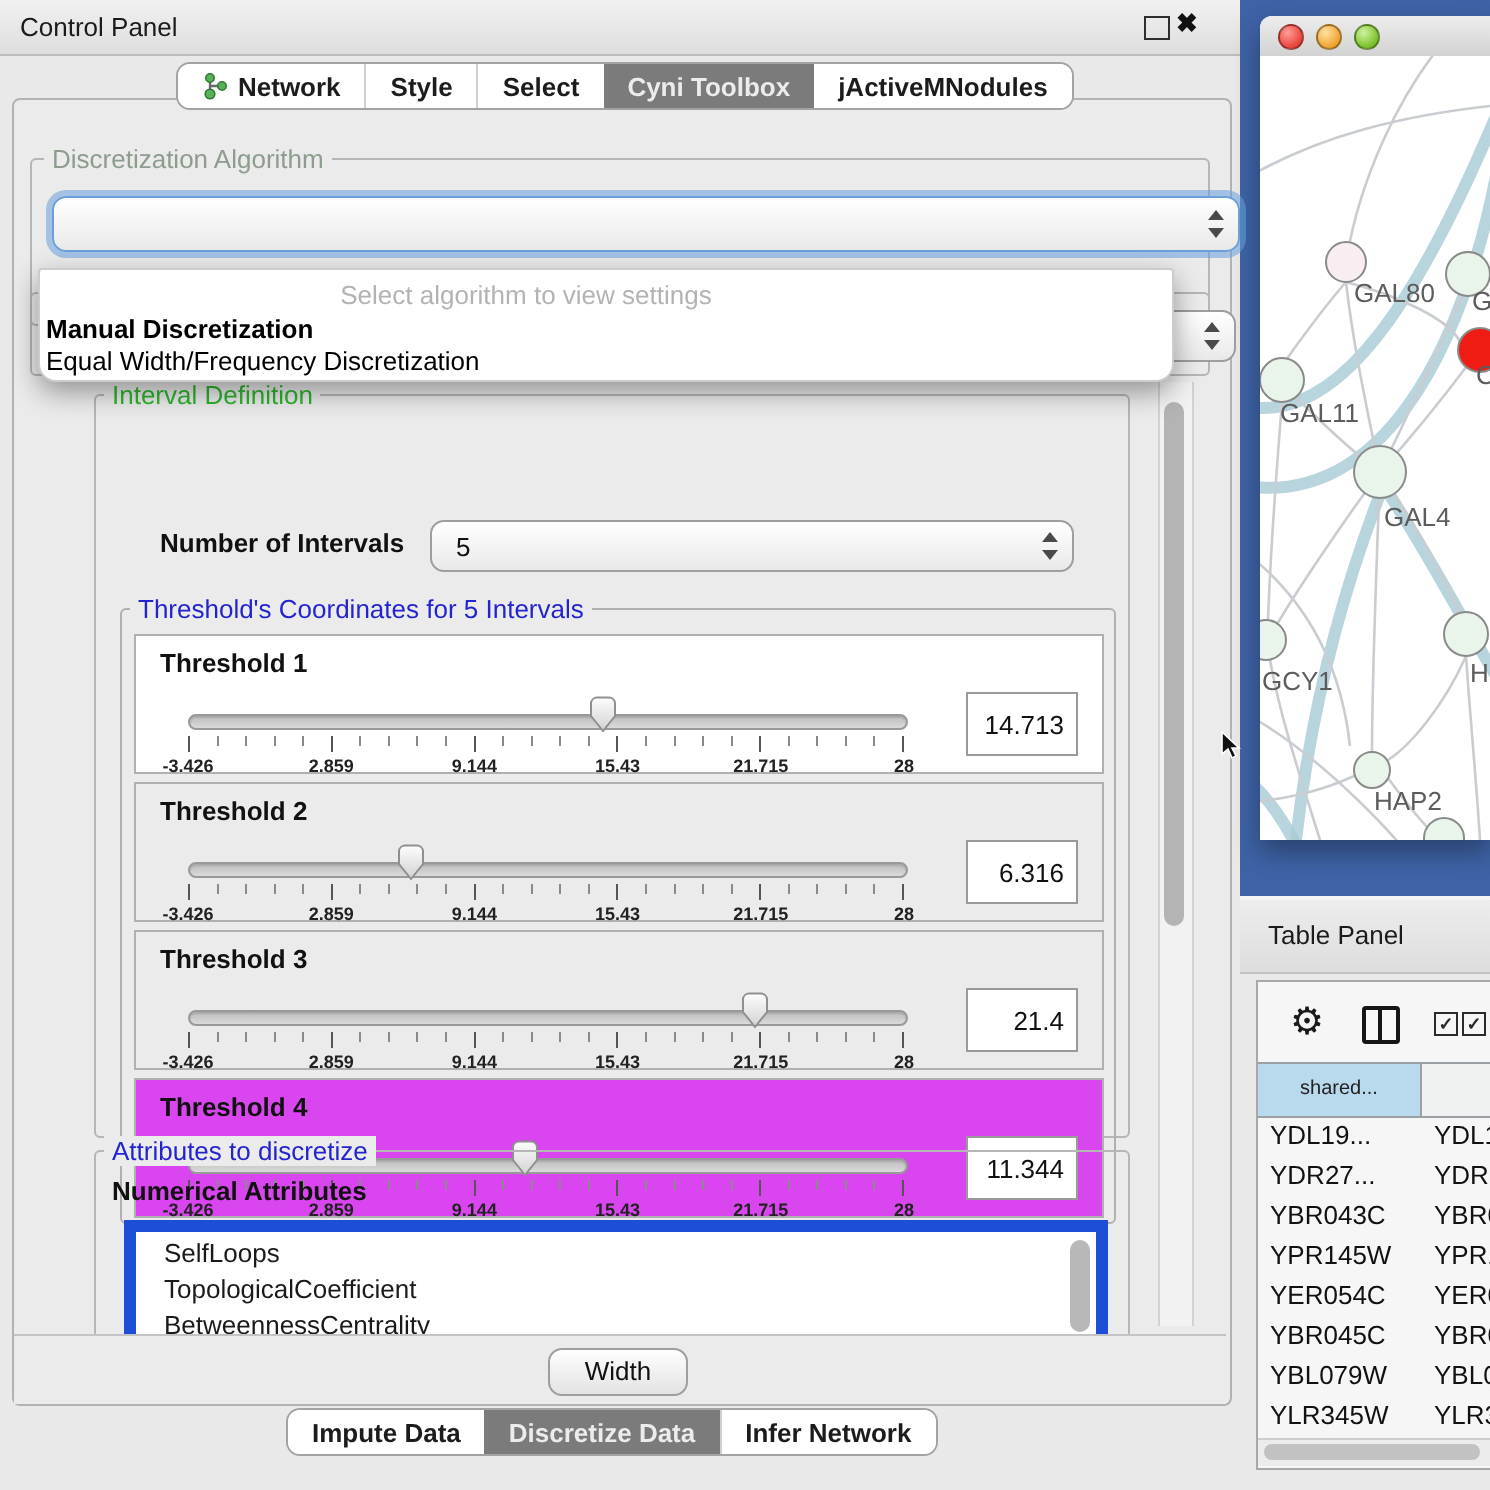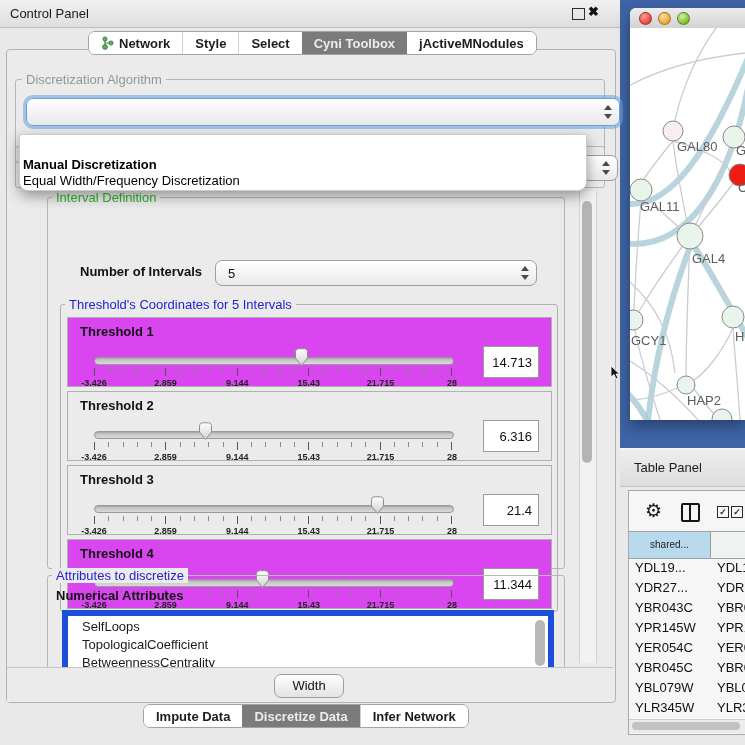--- a/index.html
+++ b/index.html
@@ -129,41 +129,42 @@
 
   <div class="group" style="left:8px;top:96px;width:588px;height:40px;">
     <span class="gtitle" style="left:6px;top:-8px;color:#3a3a3a;">Table Data</span>
     <div class="combo" style="left:10px;top:8px;width:566px;height:24px;">
       <span>galFiltered.sif default node</span>
       <span class="stepper"></span>
     </div>
   </div>
 
   <div class="abs popup" style="position:absolute;">
+    <div class="prompt">Select algorithm to view settings</div>
     <div class="opt1">Manual Discretization</div>
     <div class="opt2">Equal Width/Frequency Discretization</div>
   </div>
 
   <div class="vscroll" style="position:absolute;left:572px;top:141px;height:472px;">
     <div class="vthumb"></div>
   </div>
 
   <div class="group" style="left:40px;top:147px;width:516px;height:370px;">
     <span class="gtitle green" style="left:4px;top:-8px;">Interval Definition</span>
 
     <span style="position:absolute;left:32px;top:66px;font-size:13px;font-weight:700;color:#111;">Number of Intervals</span>
     <div class="combo" style="left:167px;top:62px;width:296px;height:24px;">
       <span>5</span>
       <span class="stepper"></span>
     </div>
 
     <div class="group" style="left:12px;top:106px;width:496px;height:306px;border-color:#b0b0b0;">
       <span class="gtitle blue" style="left:4px;top:-8px;">Threshold's Coordinates for 5 Intervals</span>
       <div>
-          <div class="tbox" style="position: absolute; left: 6px; width: 483px; height: 68px; background: #d946ef; top: 12px; text-decoration: underline;">
+          <div class="tbox" style="position: absolute; left: 6px; width: 483px; height: 68px; background: #ffffff; top: 12px; text-decoration: underline;">
     <span class="tlabel">Threshold 1</span>
     <div class="sliderzone">
       <div class="track"></div>
       <div class="ticks-min"></div>
       <div class="ticks-maj"></div>
       <span class="ticklab" style="left:0%;">-3.426</span>
       <span class="ticklab" style="left:20%;">2.859</span>
       <span class="ticklab" style="left:40%;">9.144</span>
       <span class="ticklab" style="left:60%;">15.43</span>
       <span class="ticklab" style="left:80%;">21.715</span>

